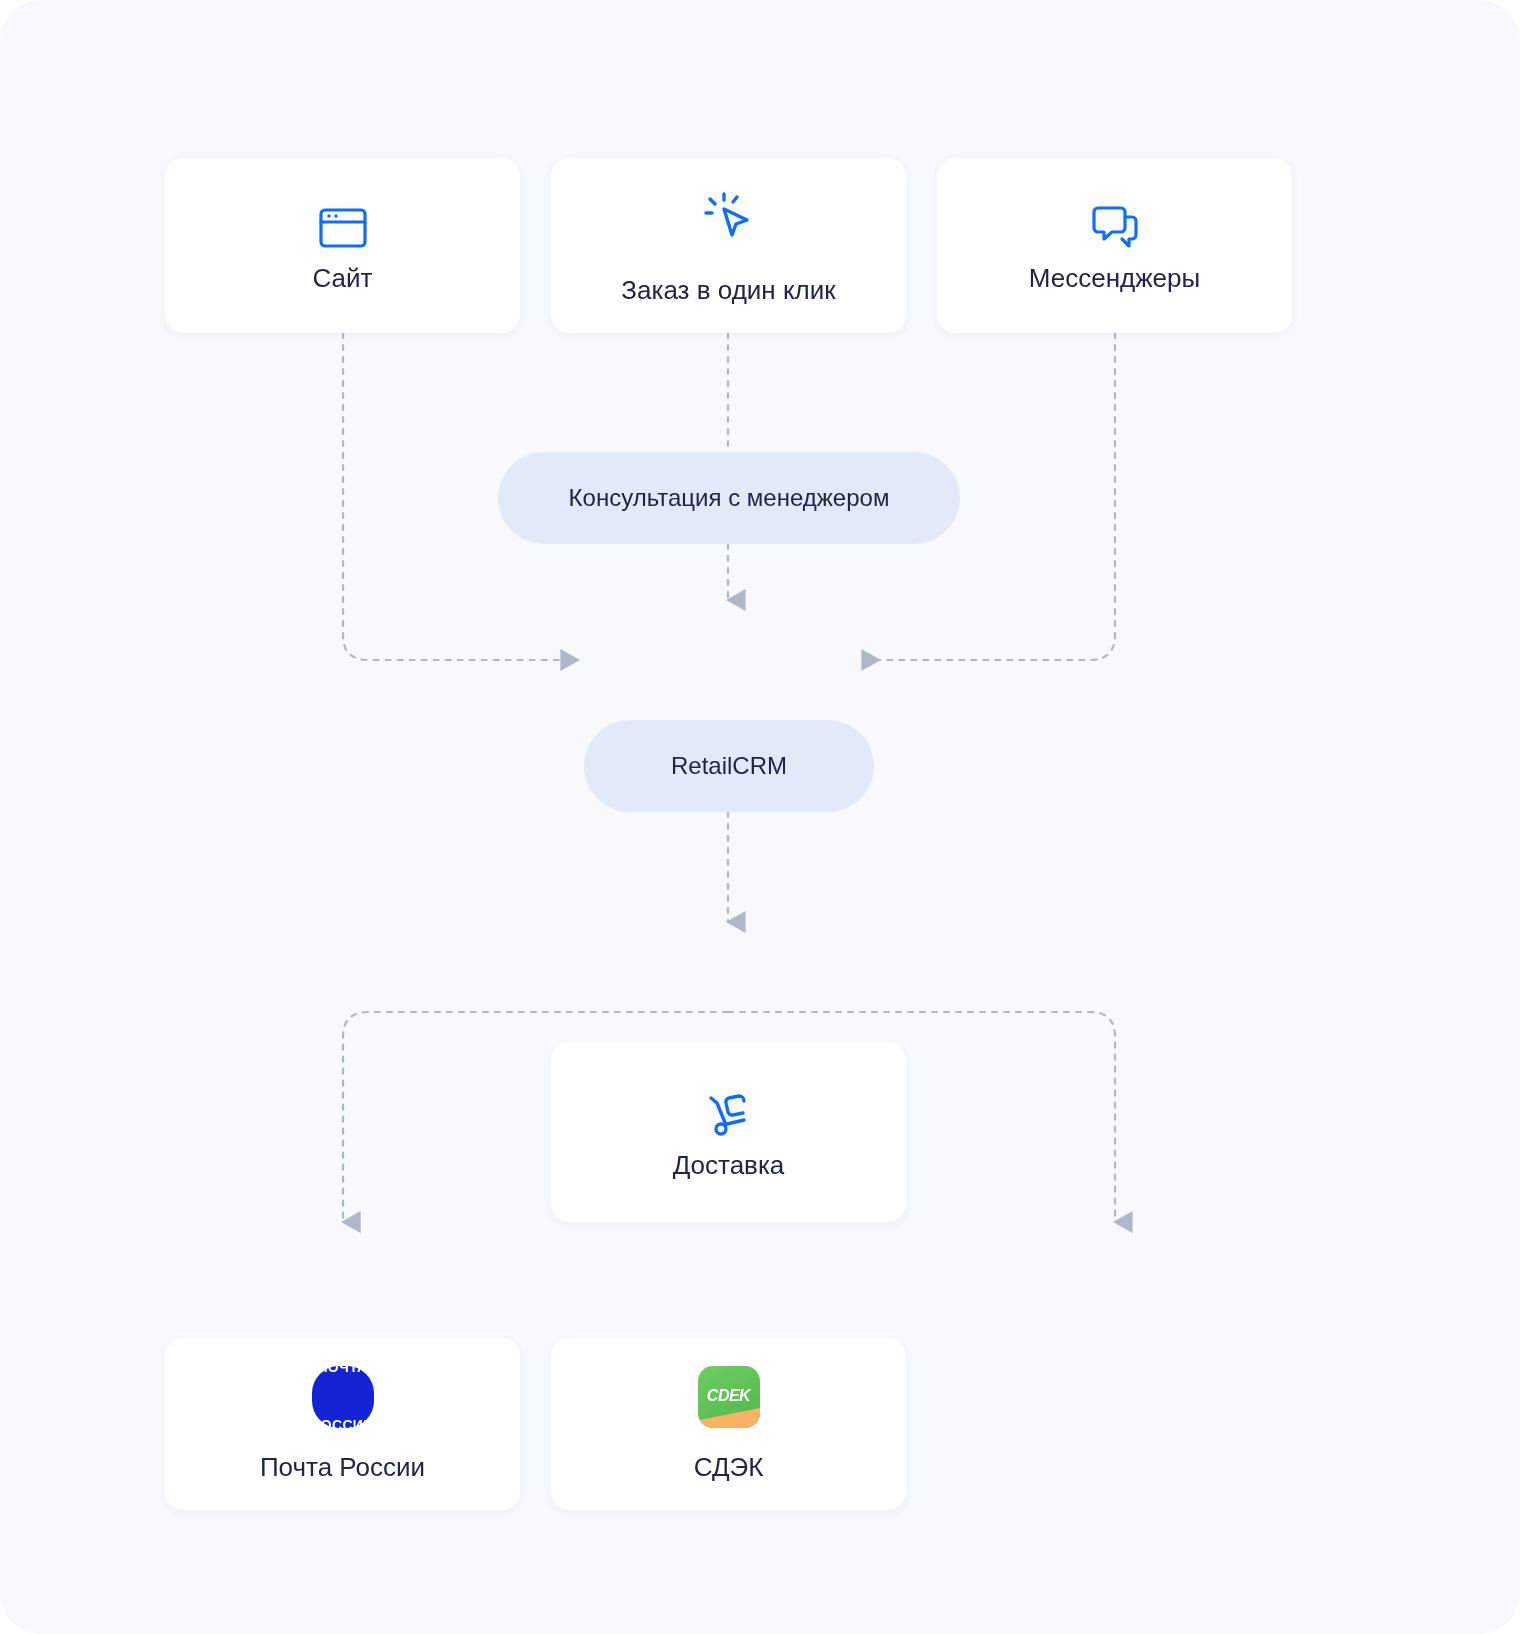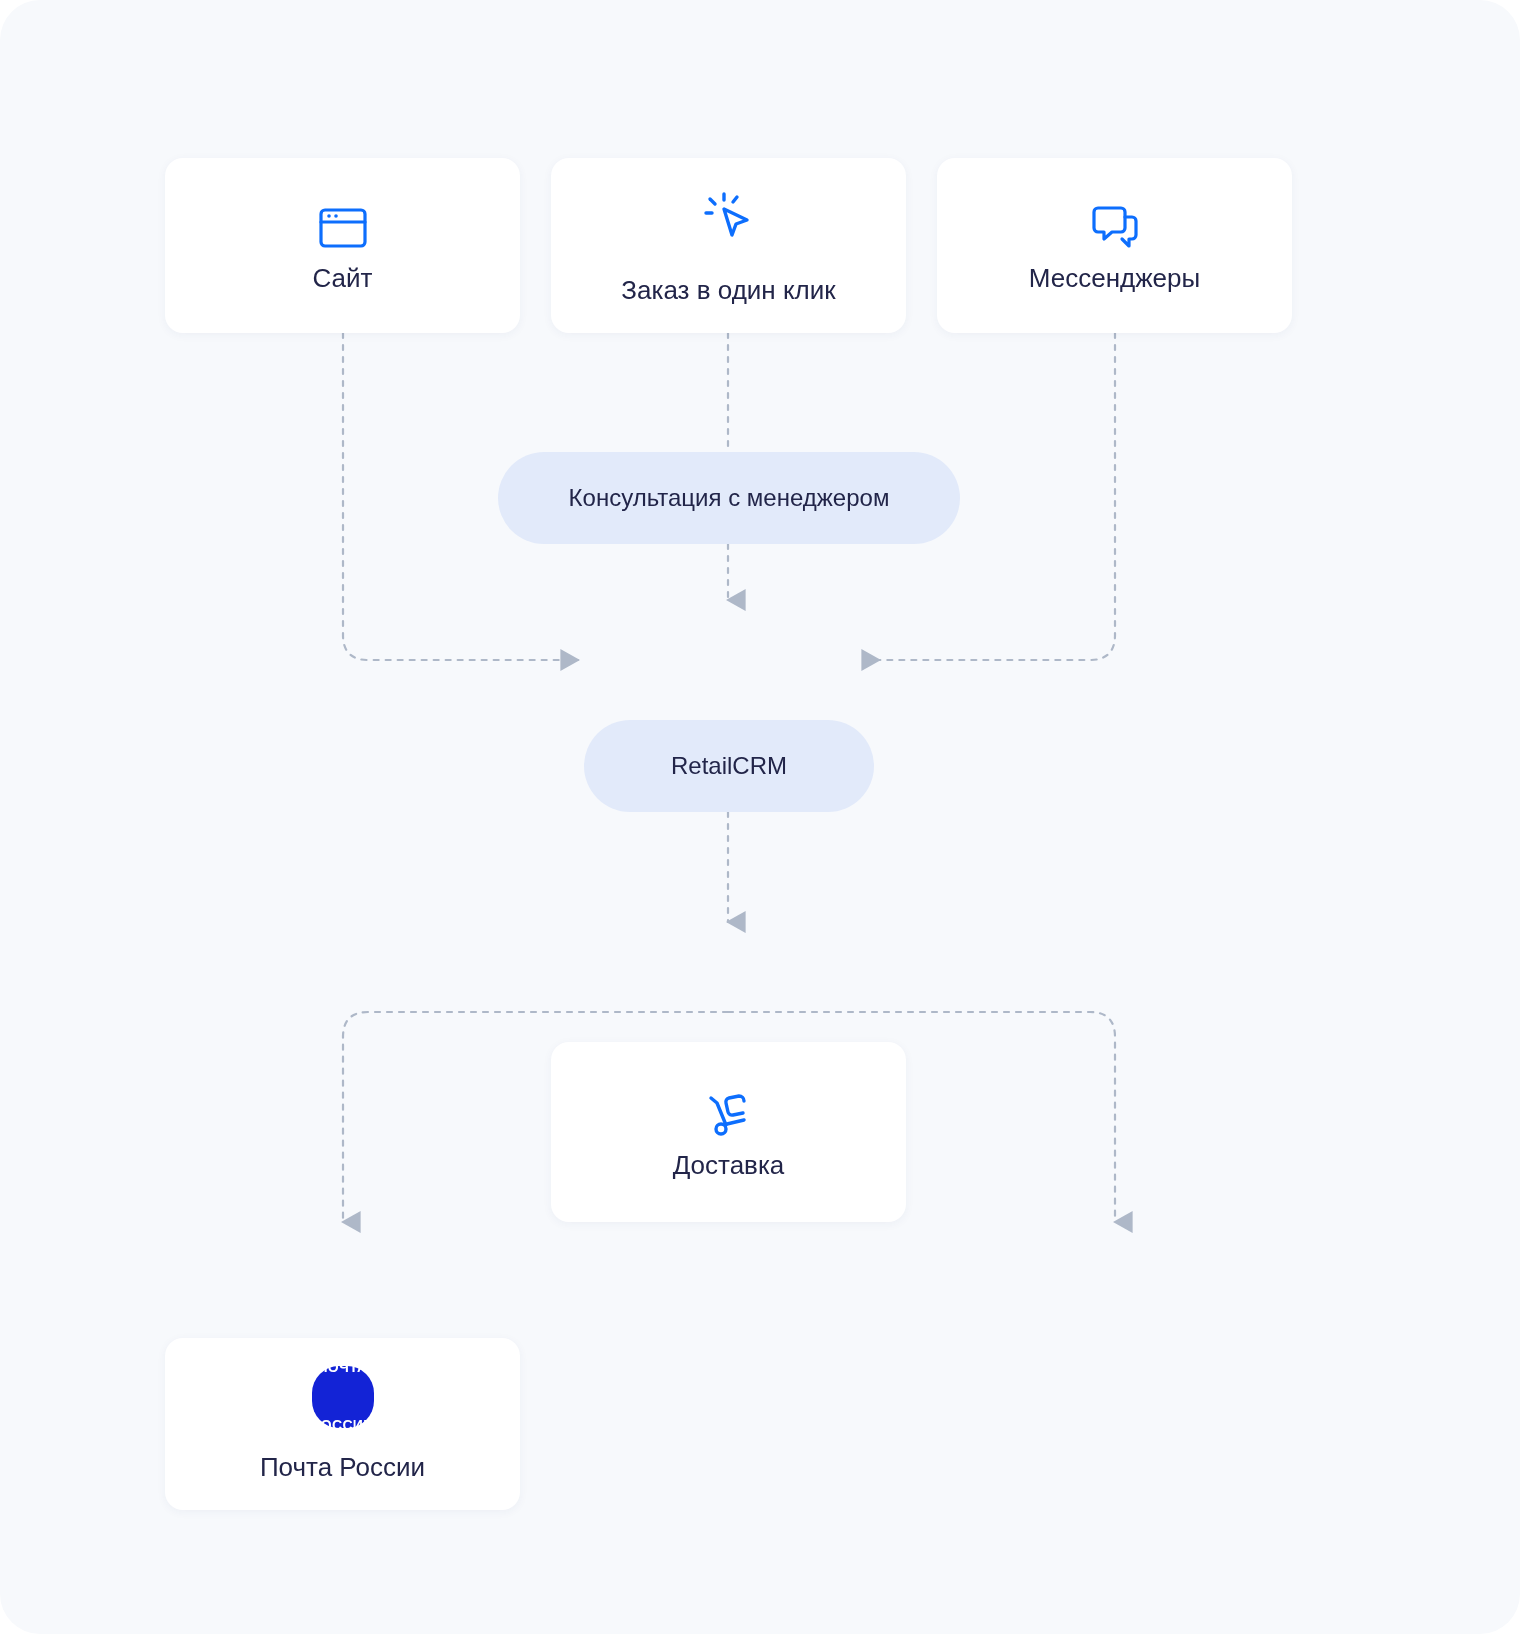--- a/index.html
+++ b/index.html
@@ -232,15 +232,24 @@
   <div class="card card-post">
     <div class="icon-wrap">
       <div class="logo-post">
         <span class="l1">ПОЧТА</span>
         <span class="l2">РОССИИ</span>
       </div>
     </div>
     <div class="card-label">Почта России</div>
   </div>
 
+  <div class="card card-cdek">
+    <div class="icon-wrap">
+      <div class="logo-cdek">
+        <div class="cdek-swoosh"></div>
+        <span class="cdek-text">CDEK</span>
+      </div>
+    </div>
+    <div class="card-label">СДЭК</div>
+  </div>
 
 
 </div>
 
 </body></html>

